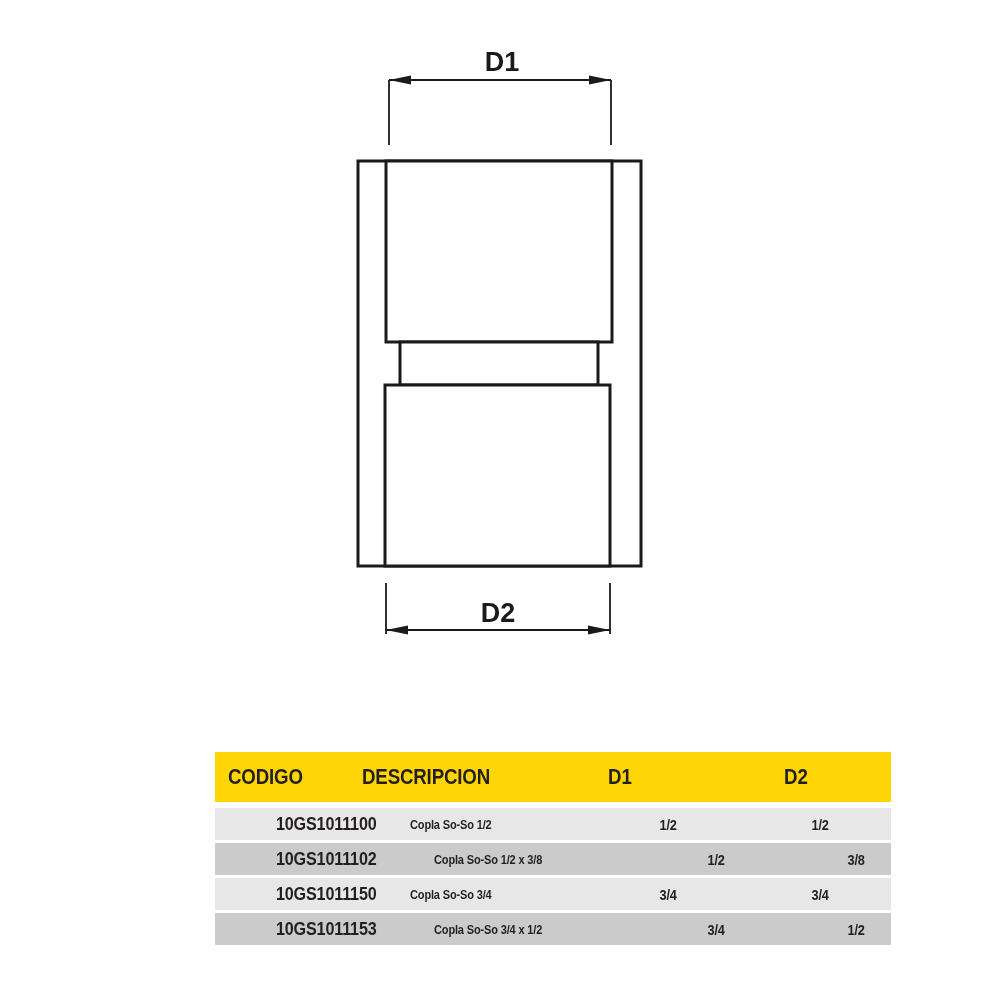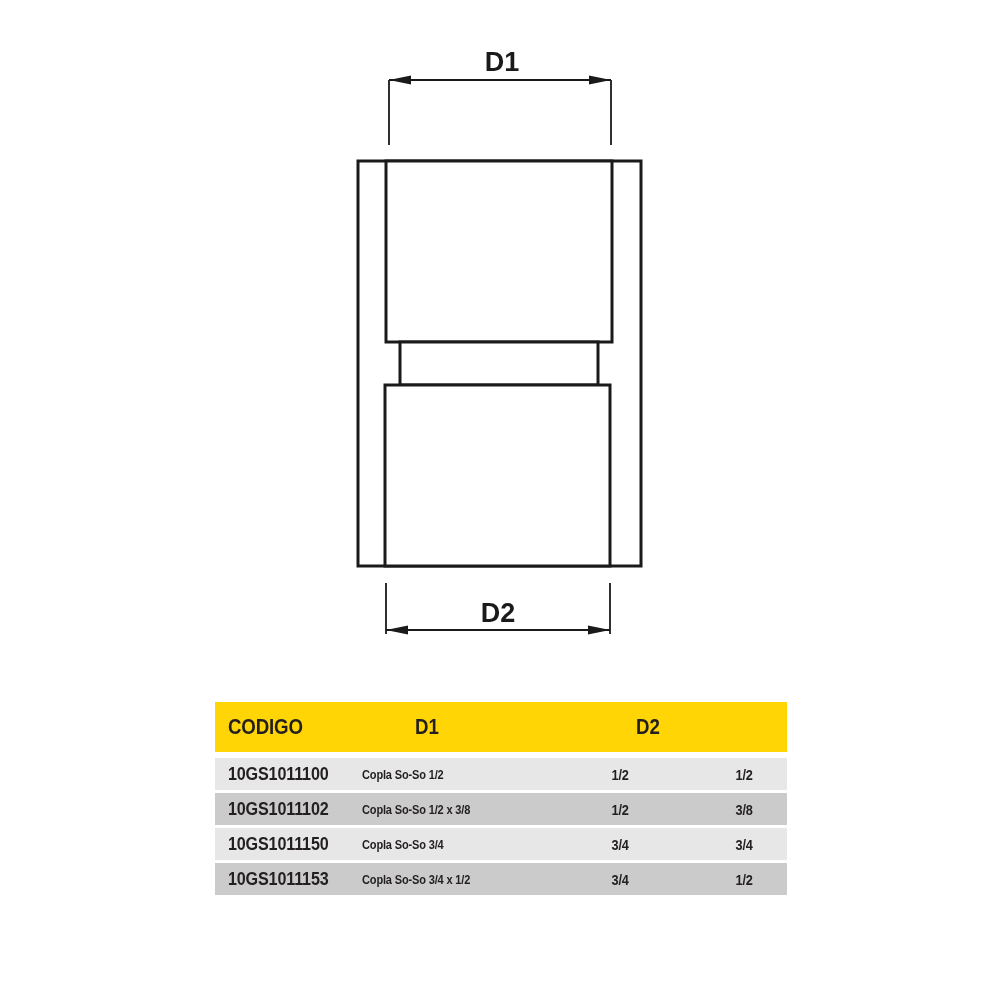--- a/index.html
+++ b/index.html
@@ -42,42 +42,43 @@
     font-family: "Liberation Sans", sans-serif;
     font-size: 27px;
     font-weight: bold;
     text-anchor: middle;
   }
 
   
   .spec-table {
     position: absolute;
     left: 215px;
-    top: 702px;
-    width: 572px;
+    top: 752px;
+    width: 676px;
     text-decoration: underline;
   }
   .thead {
     display: flex;
     align-items: center;
     height: 50px;
     background: var(--header-bg, #FFD505);
     font-size: 22px;
     font-weight: bold;
   }
   .trow {
     display: flex;
     align-items: center;
     height: 32px;
     margin-top: 3px;
     font-weight: bold;
+    padding-left: 48px;
   }
   .trow.first { margin-top: 6px; }
   .trow.light { background: var(--row-light, #E7E7E7); }
-  .trow.dark  { background: var(--row-dark, #CBCBCB); }
+  .trow.dark  { background: var(--row-dark, #CBCBCB); gap: 24px; }
 
   .col-codigo { flex: 0 0 147px; padding-left: 13px; box-sizing: border-box; }
   .col-desc   { flex: 0 0 193px; }
   .col-d1     { flex: 0 0 130px; text-align: center; }
   .col-d2     { flex: 1 1 auto;  text-align: center; padding-left: 16px; }
 
   .trow .col-codigo { font-size: 19px; }
   .trow .col-desc   { font-size: 13px; }
   .trow .col-d1,
   .trow .col-d2     { font-size: 15px; }
@@ -121,20 +122,21 @@
       <polygon class="arrow" points="386,630 408,625.5 408,634.5"></polygon>
       <polygon class="arrow" points="610,630 588,625.5 588,634.5"></polygon>
       <text class="dim-label" x="498" y="622">D2</text>
     </g>
   </svg>
 
   <div class="spec-table">
 
     <div class="thead">
       <div class="col-codigo"><span class="cond">CODIGO</span></div>
+      <div class="col-desc"><span class="cond">DESCRIPCION</span></div>
       <div class="col-d1"><span class="cond">D1</span></div>
       <div class="col-d2"><span class="cond">D2</span></div>
     </div>
 
     <div class="trow light first">
       <div class="col-codigo"><span class="cond">10GS1011100</span></div>
       <div class="col-desc"><span class="cond">Copla So-So 1/2</span></div>
       <div class="col-d1"><span class="cond">1/2</span></div>
       <div class="col-d2"><span class="cond">1/2</span></div>
     </div>

